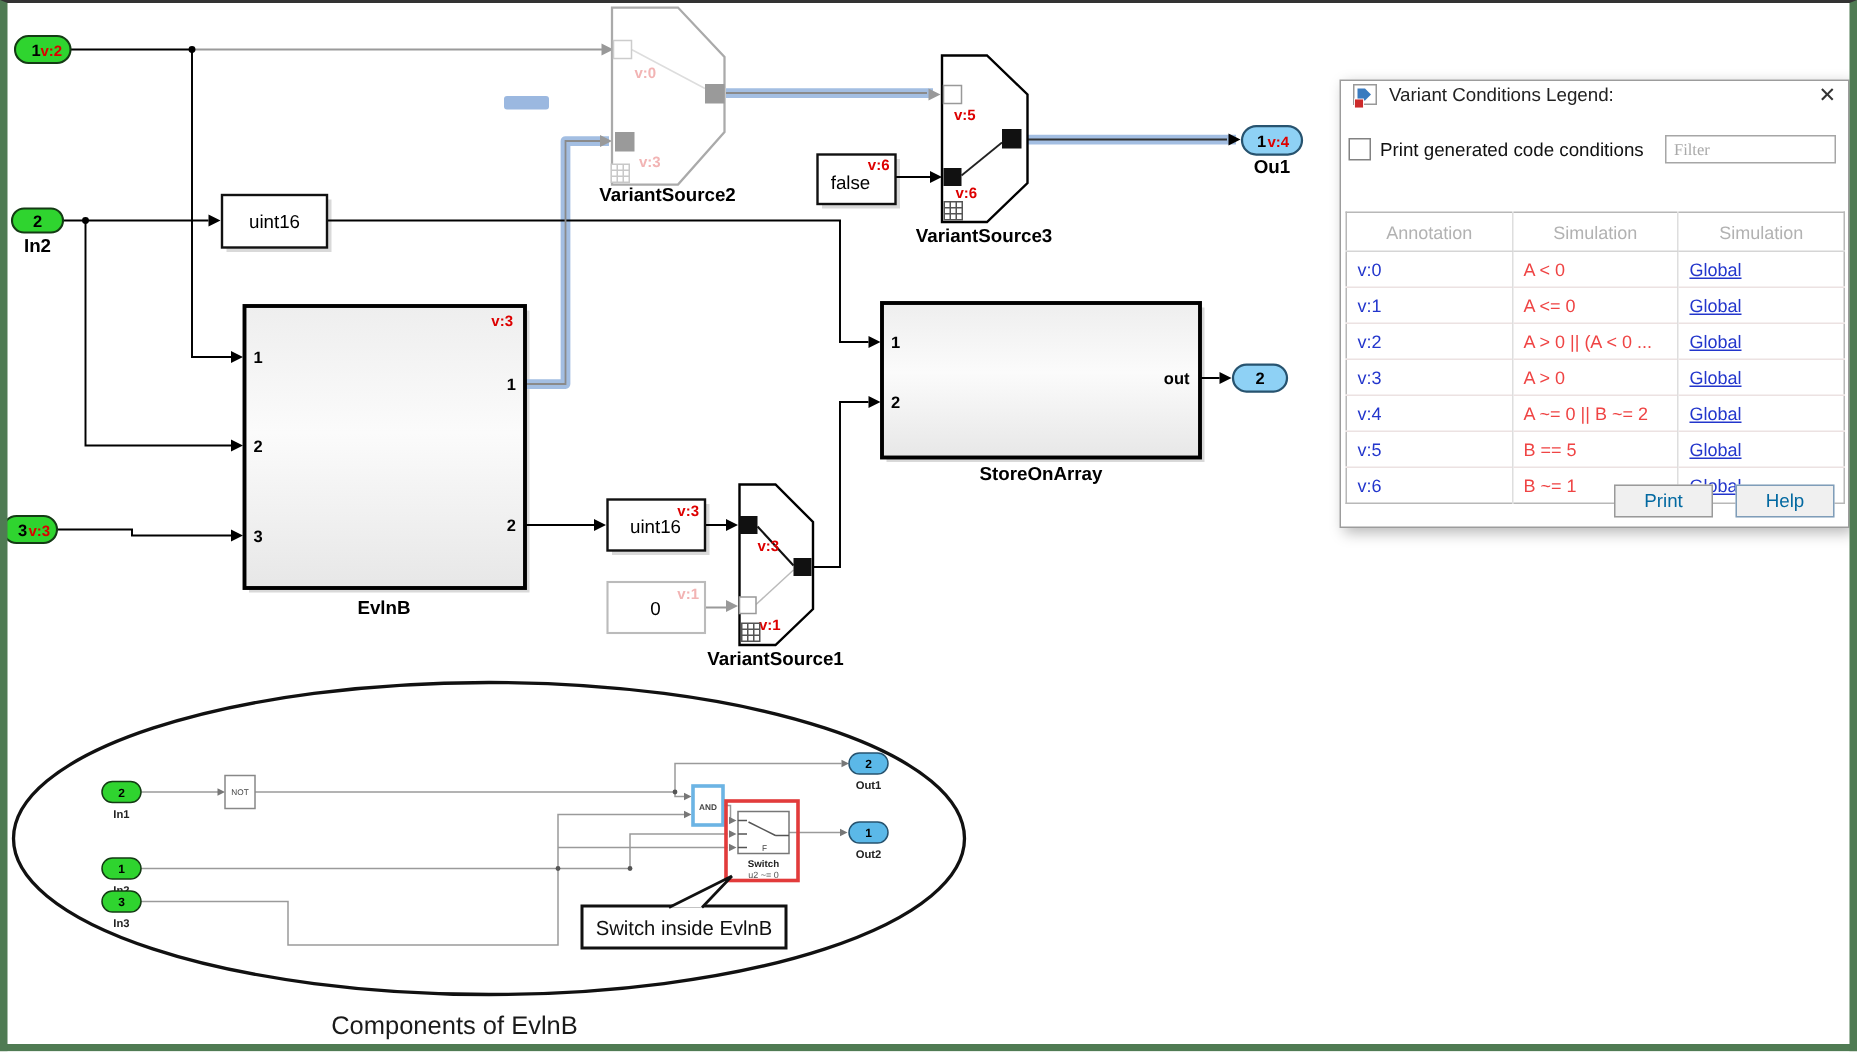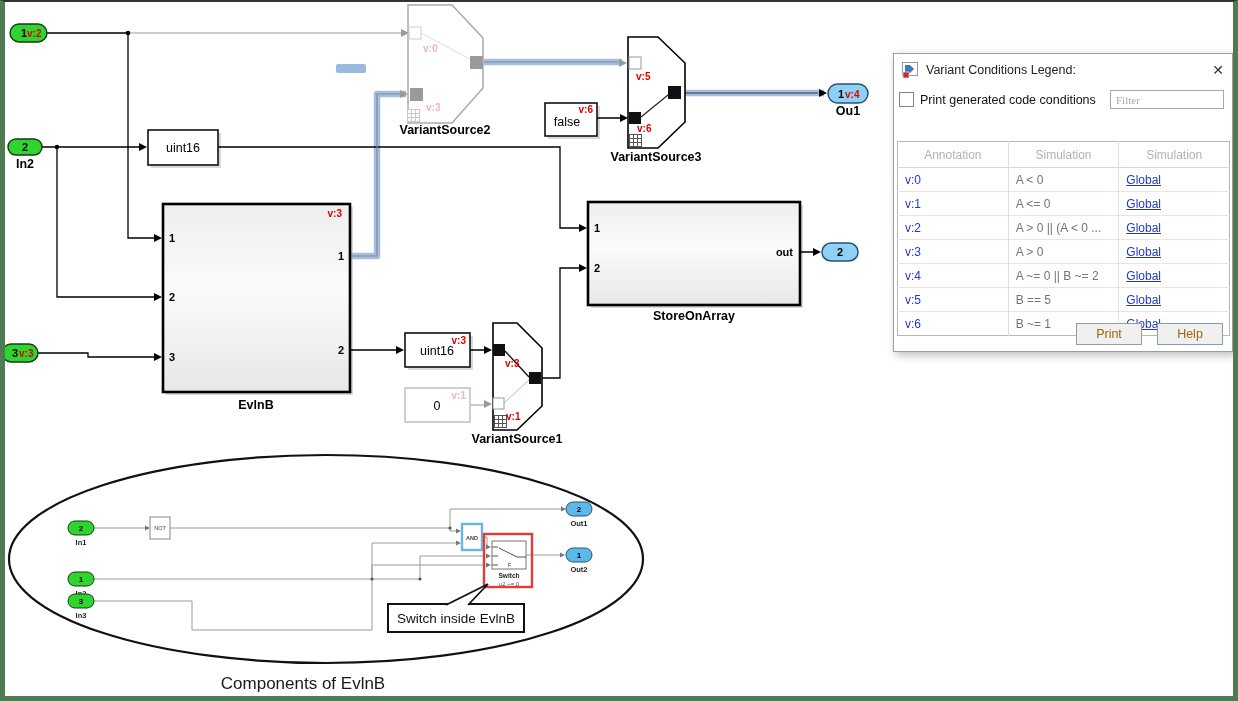--- a/index.html
+++ b/index.html
@@ -13,41 +13,41 @@
   .vfade{font-size:10px;font-weight:bold;fill:#f2b4b4;}
   .blab{font-size:12.5px;font-weight:bold;fill:#000;}
   .btxt{font-size:12.5px;fill:#000;}
   .inum{font-size:8px;font-weight:bold;fill:#000;}
   .ilab{font-size:7.5px;font-weight:bold;fill:#222;}
   .itiny{font-size:5.5px;fill:#444;}
 
   
   .legend{position:absolute;left:893px;top:53px;width:340px;height:299px;background:#fff;
           border:1px solid #9c9c9c;box-shadow:3px 3px 9px rgba(0,0,0,.28);z-index:10;box-sizing:border-box;}
-  .lg-header{height:28px;display:flex;align-items:center;padding:2px 8px 0 8px;}
+  .lg-header{height:28px;display:flex;align-items:flex-start;padding:2px 8px 0 8px;}
   .lg-title{font-size:12.5px;color:#222;margin-left:7px;}
   .lg-close{margin-left:auto;font-size:14px;color:#333;line-height:14px;cursor:default;}
   .lg-controls{display:flex;align-items:center;padding:6px 8px 0 5px;}
   .lg-checkbox{width:13px;height:13px;border:1px solid #828282;background:#fff;flex:0 0 auto;}
   .lg-chklabel{font-size:12.5px;margin-left:6px;color:#111;}
   .lg-filter{margin-left:auto;width:102px;height:15px;border:1px solid #a6a6a6;font-size:11px;
              padding:1px 5px;color:#333;font-family:Liberation Serif, serif;}
   .lg-filter::placeholder{color:#a9a9a9;}
   .lg-table{position:absolute;left:3px;top:87px;width:333px;border-collapse:collapse;table-layout:fixed;
             font-size:12px;border:1px solid #b8b8b8;}
   .lg-table th{color:#b2b2b2;font-weight:normal;height:23px;border-bottom:1px solid #d5d5d5;
                border-right:1px solid #dedede;text-align:center;}
   .lg-table th:last-child{border-right:none;}
   .lg-table td{height:21px;padding:1px 7px;border-top:1px solid #ece2e2;border-right:1px solid #dedede;
                white-space:nowrap;overflow:hidden;}
   .lg-table td:last-child{border-right:none;text-decoration:underline;}
   .c-link{color:#2336cc;}
-  .c-sim{color:#737373;}
+  .c-sim{color:#ef4444;}
   .lg-btn{position:absolute;top:269px;width:66px;height:22px;font-size:12.5px;background:#f0f0f0;
-          border:1px solid #9a9a9a;font-family:"Liberation Sans",sans-serif;color:#a16207;}
+          border:1px solid #9a9a9a;font-family:"Liberation Sans",sans-serif;color:#0369a1;}
   .btn-help{border-color:#7f9db9;}
 </style>
 </head>
 <body>
 
 <div id="stage">
 <div id="frame-border"></div>
 
 <svg width="1238" height="701" viewBox="0 0 1238 701">
   <defs>

